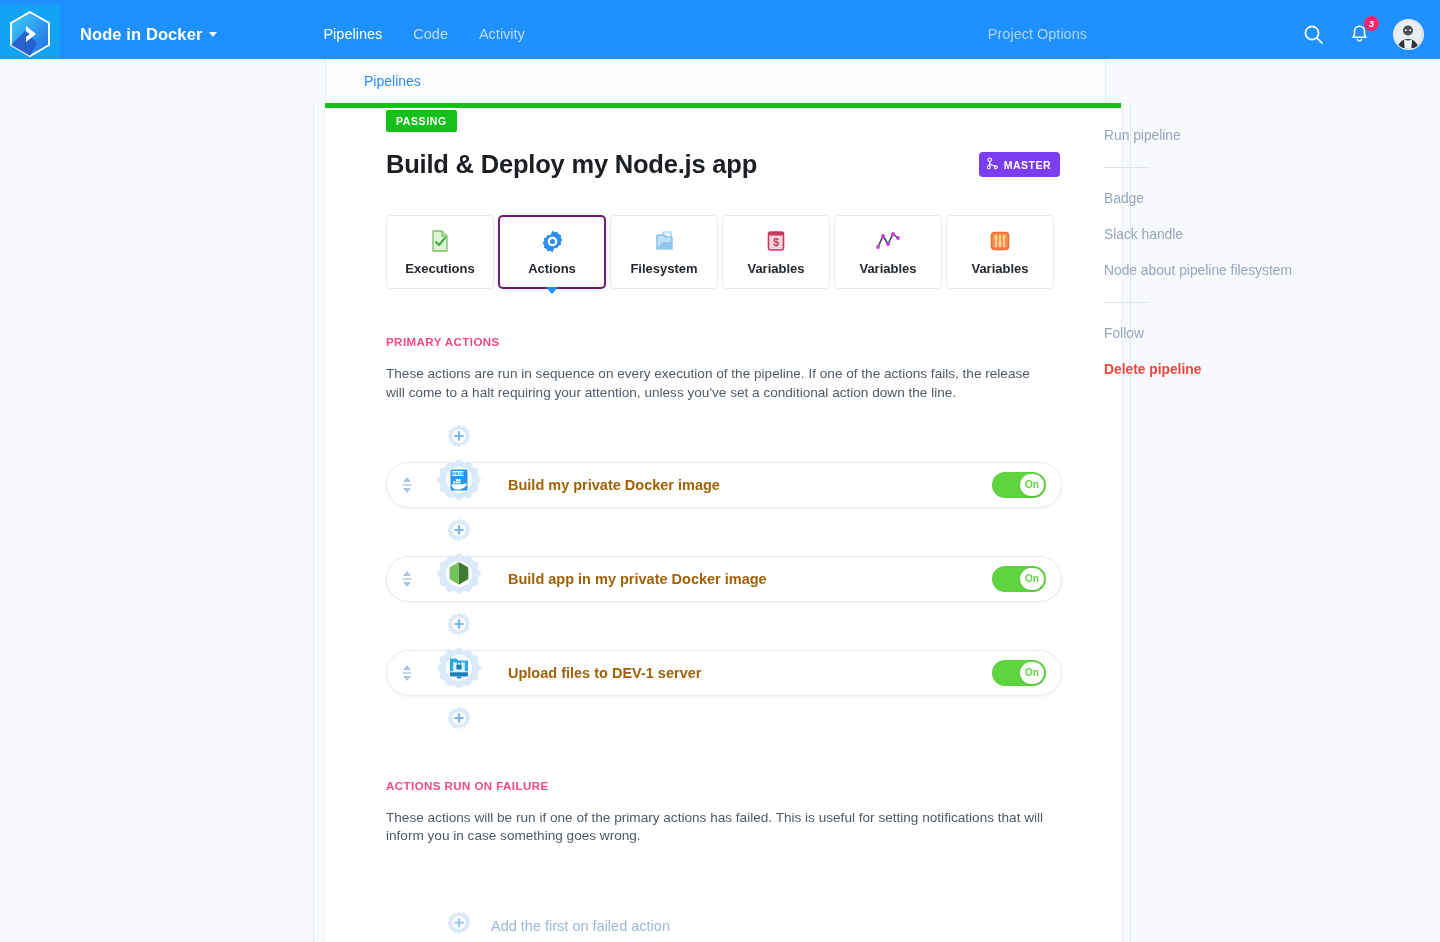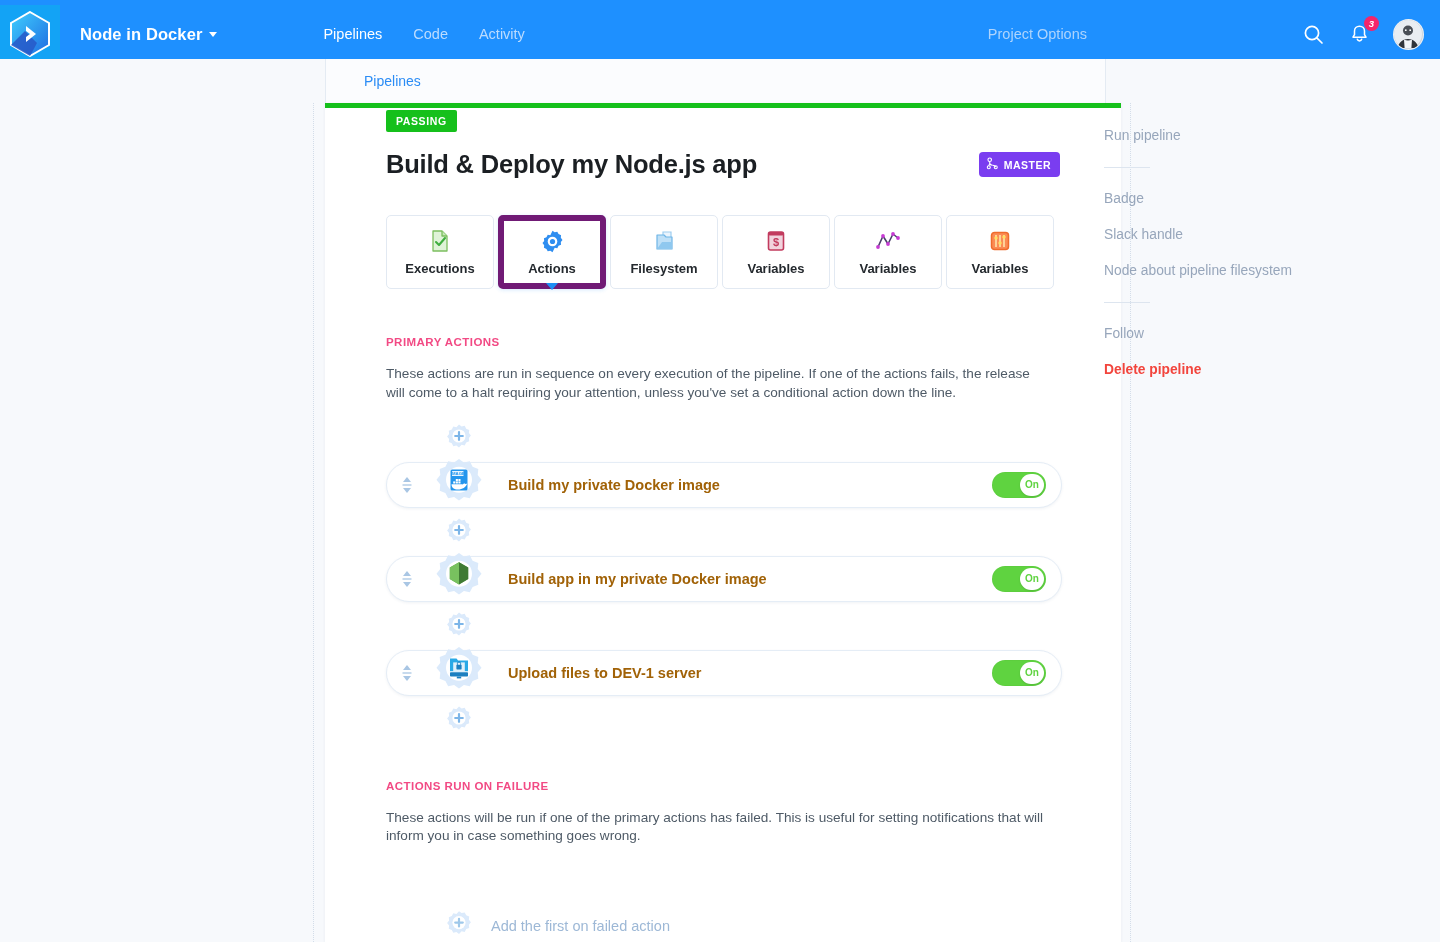--- a/index.html
+++ b/index.html
@@ -111,21 +111,21 @@
   
   .tiles { display: flex; gap: 4px; margin-top: 36px; }
   .tile {
     width: 108px; height: 74px;
     border: 1px solid #e2e9f2; border-radius: 5px;
     background: #fff;
     display: flex; flex-direction: column; align-items: center; justify-content: center;
     gap: 7px; position: relative;
   }
   .tile.selected {
-    border: 6px solid #701a75;
+    border: 2px solid #701a75;
     box-shadow: 0 1px 4px rgba(30,142,245,.18);
   }
   .tile.selected:after {
     content: ''; position: absolute; bottom: -7px; left: 50%;
     margin-left: -6px; width: 0; height: 0;
     border-left: 6px solid transparent;
     border-right: 6px solid transparent;
     border-top: 7px solid #1e8ef5;
   }
   .tile-label { font-size: 13px; color: #24292e; font-weight: 600; }

